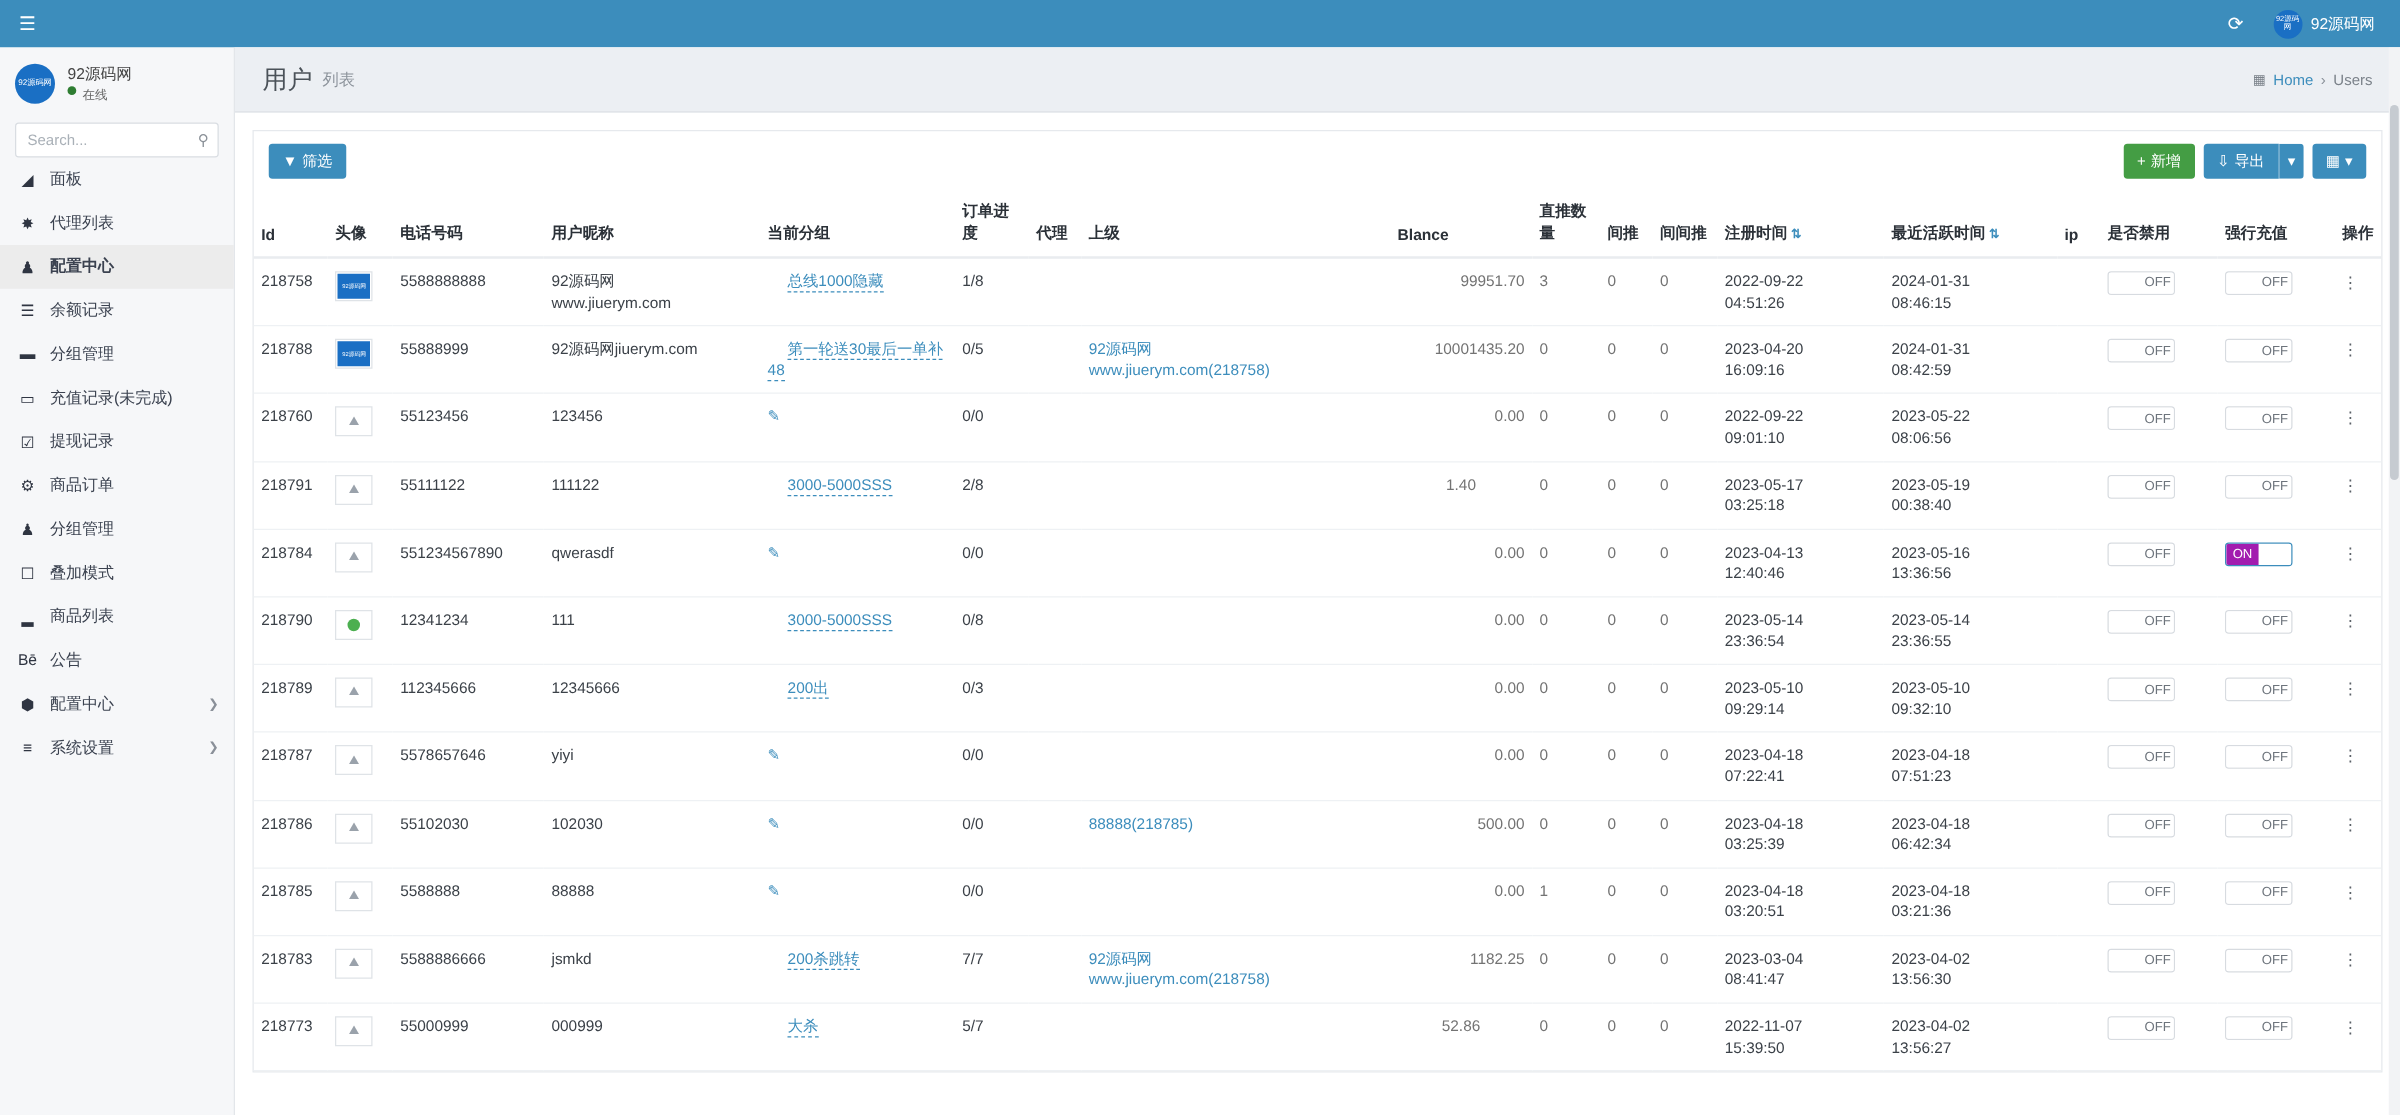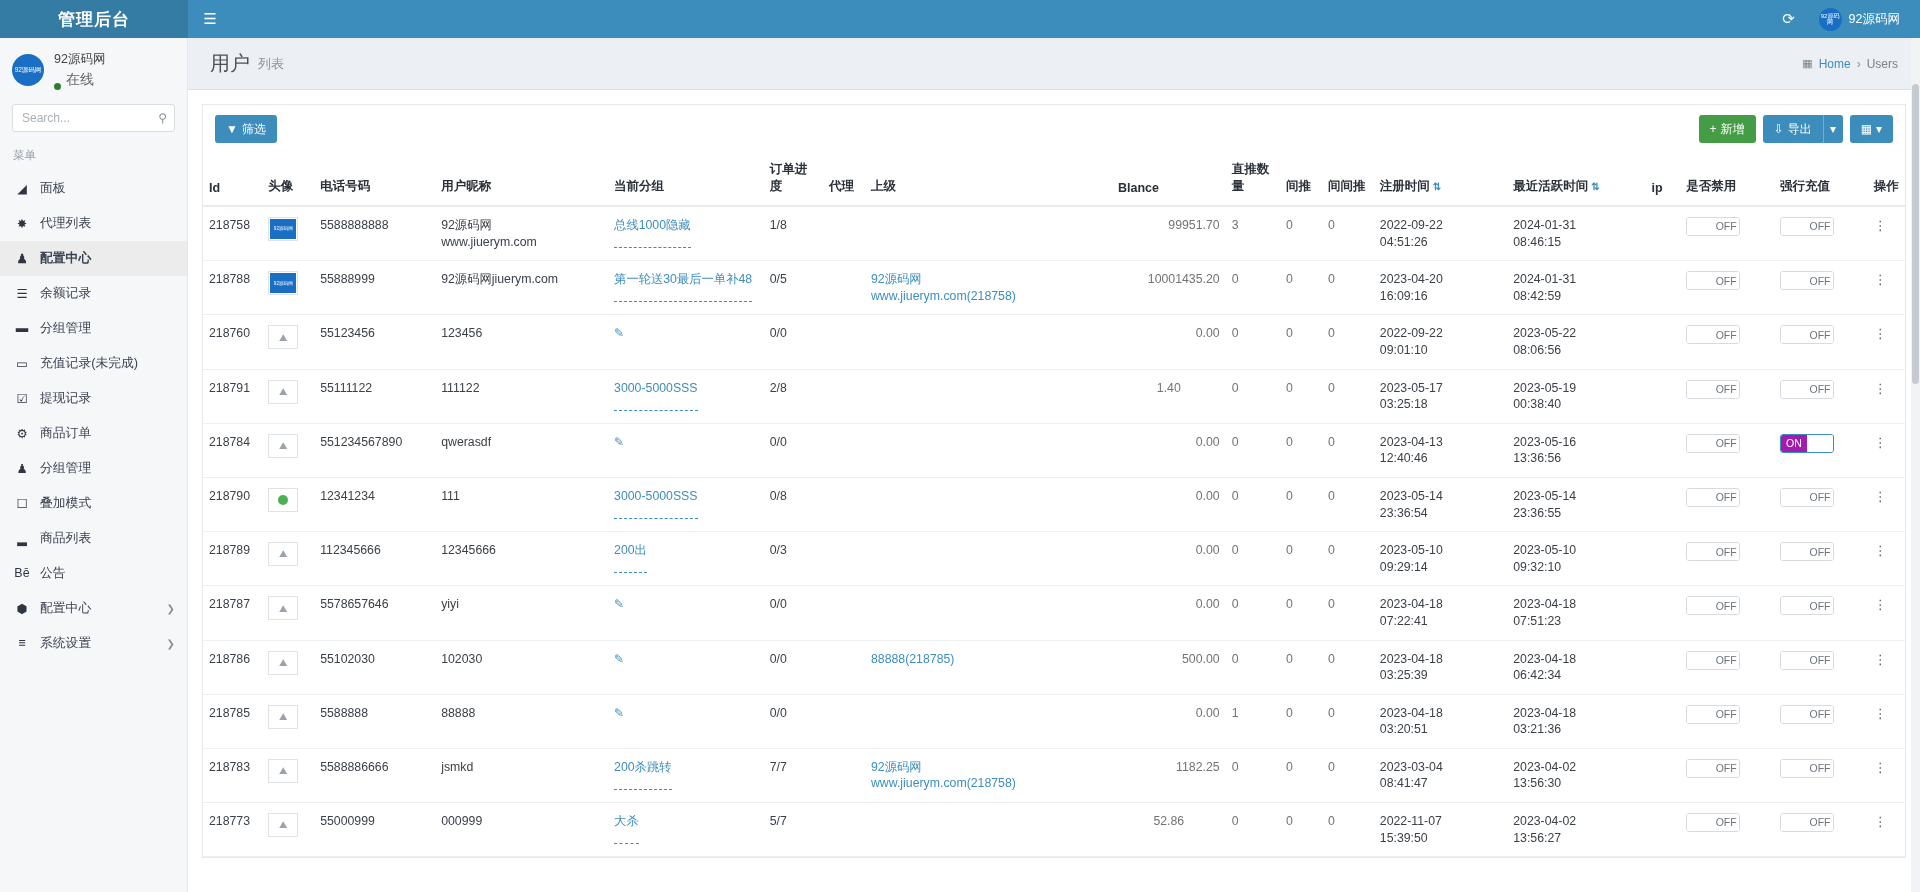--- a/index.html
+++ b/index.html
@@ -23,21 +23,21 @@
   .user-avatar-sm { width:23px; height:23px; border-radius:50%; background:#1a6fc4; color:#fff; font-size:6px;
                     display:flex; align-items:center; justify-content:center; overflow:hidden; line-height:1; text-align:center;}
 
   
   .sidebar { position:absolute; top:38px; left:0; width:188px; height:854px; background:#f6f7f9; border-right:1px solid #e3e6ea; }
   .side-user { display:flex; align-items:center; padding:12px 10px 10px 12px; gap:10px; }
   .side-avatar { width:32px; height:32px; border-radius:50%; background:#1a6fc4; color:#fff; font-size:6.5px;
                  display:flex; align-items:center; justify-content:center; flex-shrink:0; overflow:hidden; line-height:1.1; text-align:center;}
   .side-user-info { font-size:12.5px; line-height:1.5; }
   .side-user-name { color:#444; }
-  .side-status { font-size:14px; color:#666; display:flex; align-items:flex-end; gap:5px; }
+  .side-status { font-size:10px; color:#666; display:flex; align-items:flex-start; gap:5px; }
   .dot-green { width:7px; height:7px; border-radius:50%; background:#2e7d32; display:inline-block; }
   .search-wrap { margin:4px 12px 0 12px; position:relative; }
   .search-input { width:100%; height:28px; border:1px solid #d9dde2; background:#fff; border-radius:3px;
                   padding:0 26px 0 9px; font-size:12px; color:#555; font-family:inherit; outline:none; }
   .search-input::placeholder { color:#a9b0b7; }
   .search-icon { position:absolute; right:8px; top:7px; color:#8b9198; font-size:12px; pointer-events:none; }
   .menu-label { padding:16px 0 8px 13px; font-size:11.5px; color:#9aa0a6; }
   .menu-item { display:flex; align-items:center; gap:10px; padding:9px 12px 9px 14px; font-size:12.8px; color:#3b4250; cursor:pointer; }
   .menu-item .mi-icon { width:16px; text-align:center; font-size:12.5px; color:#2f3542; flex-shrink:0; }
   .menu-item.active { background:#ececec; font-weight:bold; }
@@ -64,21 +64,21 @@
   .btn-caret { background:#3c8dbc; width:20px; padding:0; justify-content:center;
                border-left:1px solid rgba(255,255,255,.28); border-top-left-radius:0; border-bottom-left-radius:0; }
   .btn-cols { background:#3c8dbc; }
 
   table { width:100%; border-collapse:collapse; table-layout:fixed; }
   thead th { font-size:12.5px; font-weight:bold; color:#2b3138; text-align:left; vertical-align:bottom;
              padding:8px 6px 10px 6px; border-bottom:2px solid #e9ecef; }
   tbody td { font-size:12.3px; color:#3b4148; padding:10px 6px; border-bottom:1px solid #eef1f4; vertical-align:top; line-height:1.35; }
   .sort-ic { color:#3c8dbc; font-size:10px; margin-left:3px; }
   .link { color:#3c8dbc; text-decoration:none; }
-  .grp-link { color:#3c8dbc; border-bottom:1px dashed #3c8dbc; padding-bottom:15px; cursor:pointer; }
+  .grp-link { color:#3c8dbc; border-bottom:1px dashed #3c8dbc; padding-bottom:1px; cursor:pointer;margin-left:16px; }
   .pencil { color:#3c8dbc; font-size:12px; cursor:pointer; }
   .thumb { width:30px; height:24px; border:1px solid #dfe3e7; background:#fff; display:inline-flex; align-items:center;
            justify-content:center; overflow:hidden; }
   .thumb-logo { width:26px; height:20px; background:#1a6fc4; color:#fff; font-size:4.6px; display:flex;
                 align-items:center; justify-content:center; line-height:1.1; text-align:center; }
   .thumb-broken { font-size:10px; color:#9aa2ab; }
   .toggle { display:inline-flex; width:54px; height:19px; border-radius:3px; overflow:hidden; border:1px solid #d7dbe0;
             cursor:pointer; font-size:10.5px; }
   .toggle .knob { width:27px; background:#fff; }
   .toggle .lbl { width:27px; display:flex; align-items:center; justify-content:center; color:#6d747c; background:#fff; }
@@ -87,21 +87,20 @@
   .toggle.on .knob { background:#fff; }
   .kebab { color:#5b6168; font-size:13px; cursor:pointer; text-align:center; }
   .num-link { color:#737373; }
   .scroll-track { position:absolute; right:0; top:38px; width:9px; height:854px; background:#f2f3f5; }
   .scroll-thumb { position:absolute; right:1px; top:46px; width:7px; height:300px; background:#c6cbd1; border-radius:4px; }
 </style>
 </head>
 <body>
 
 <div class="topbar">
-  <div class="brand">管理后台</div>
   <div class="hamburger">☰</div>
   <div class="topbar-right">
     <div class="refresh-btn">⟳</div>
     <div class="user-menu">
       <span class="user-avatar-sm">92源码网</span>
       <span>92源码网</span>
     </div>
   </div>
 </div>
 
@@ -113,21 +112,20 @@
       <div class="side-status">
         <span class="dot-green"></span>
         <span>在线</span>
       </div>
     </div>
   </div>
   <div class="search-wrap">
     <input class="search-input" placeholder="Search..." style="">
     <span class="search-icon">⚲</span>
   </div>
-  <div class="menu-label">菜单</div>
   <div id="sidebar-menu">
       <div class="menu-item">
         <span class="mi-icon">◢</span>
         <span>面板</span>
       </div>
       <div class="menu-item">
         <span class="mi-icon">✸</span>
         <span>代理列表</span>
       </div>
       <div class="menu-item active">

